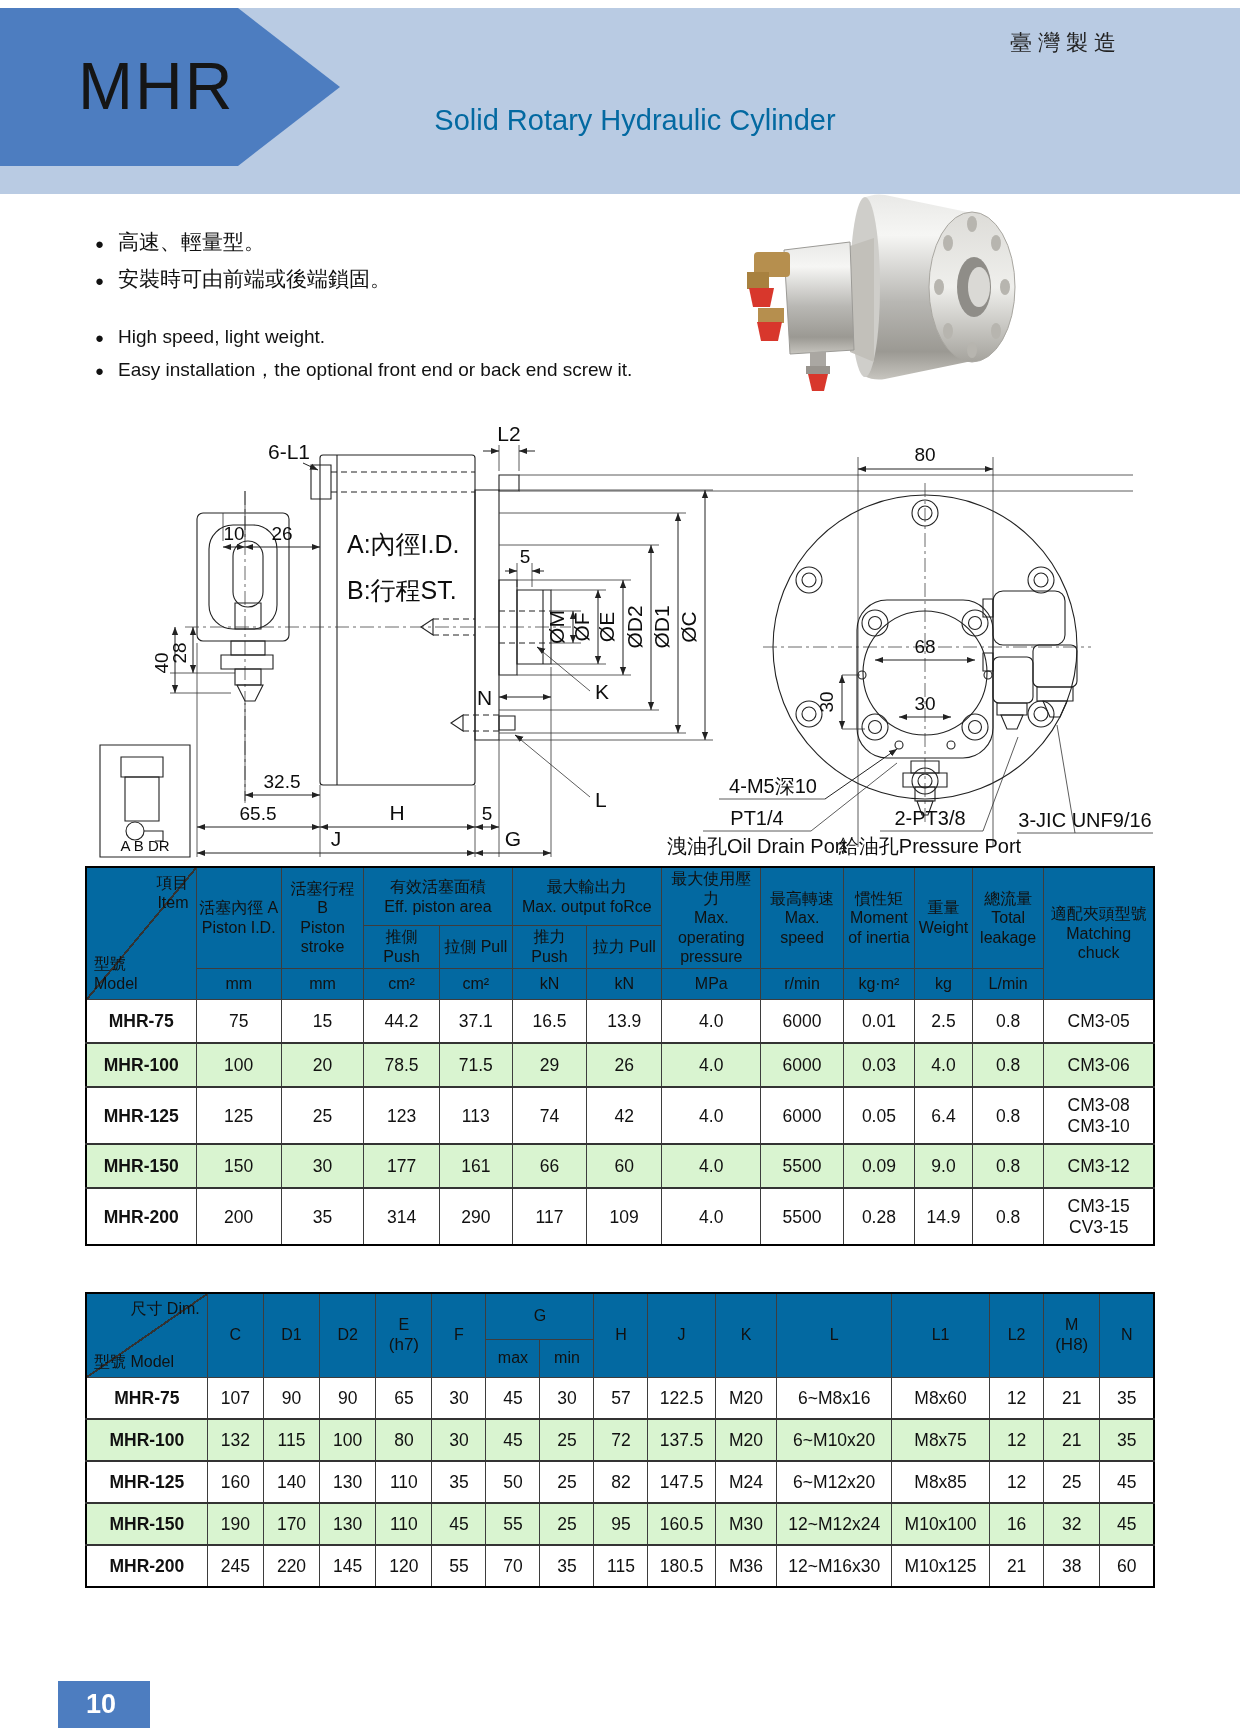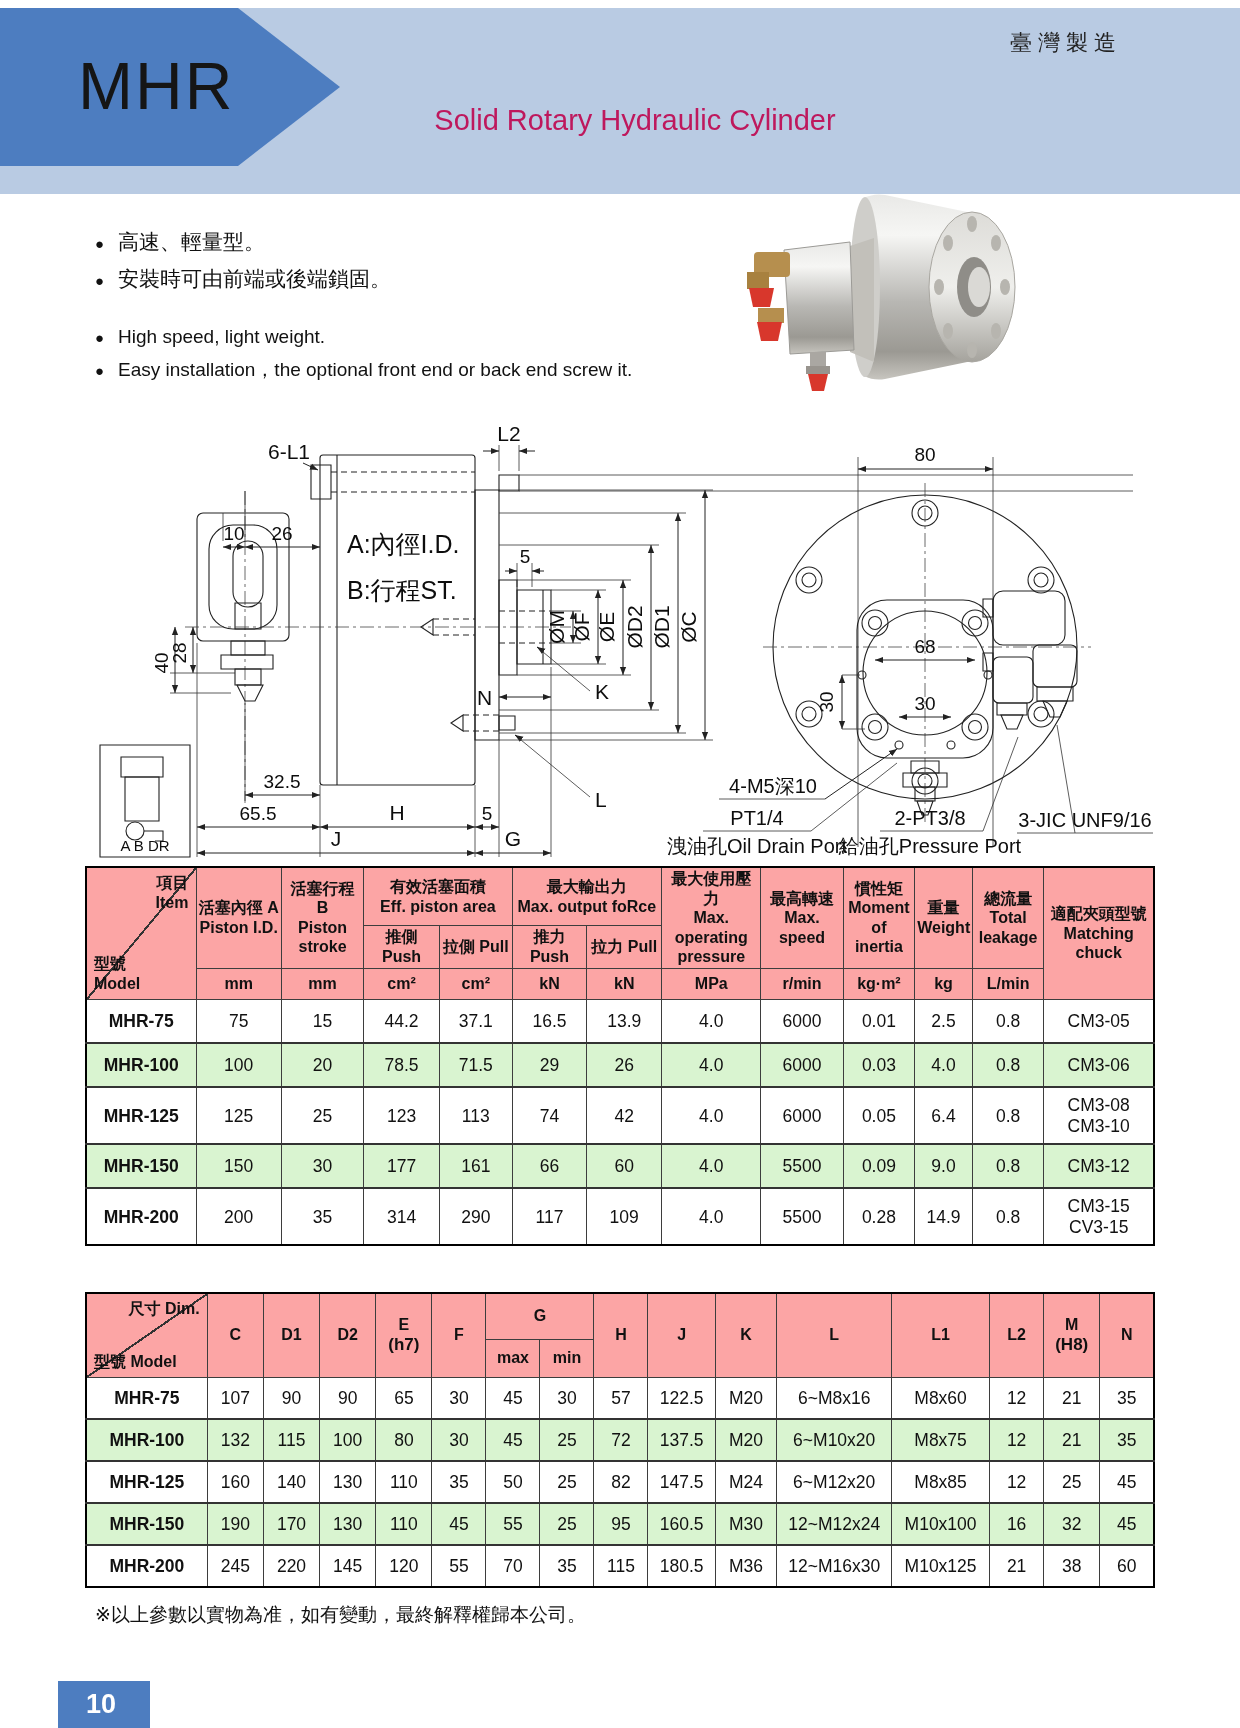--- a/index.html
+++ b/index.html
@@ -7,21 +7,21 @@
         font-family:"Liberation Sans","DejaVu Sans",sans-serif;color:#111;}
 
   
   .banner{position:absolute;left:0;top:8px;width:1240px;height:186px;background:#b9cbe3;}
   .banner-arrow{position:absolute;left:0;top:0;width:340px;height:158px;background:#4d7dc0;
         clip-path:polygon(0 0,70% 0,100% 50%,70% 100%,0 100%);}
   .mhr{position:absolute;left:78px;top:40px;font-size:66px;font-weight:500;letter-spacing:2px;color:#151515;}
   .title-zh{position:absolute;left:0;top:34px;width:100%;text-align:center;font-size:44px;
         letter-spacing:8px;color:#0d0d0d;padding-left:30px;box-sizing:border-box;}
   .title-en{position:absolute;left:0;top:96px;width:100%;text-align:center;font-size:29px;
-        font-weight:500;color:#be185d;padding-left:30px;box-sizing:border-box;}
+        font-weight:500;color:#0369a1;padding-left:30px;box-sizing:border-box;}
   .made-in{position:absolute;right:118px;top:20px;font-size:22px;letter-spacing:6px;color:#222;}
 
   
   .features{position:absolute;left:95px;top:228px;}
   .feat{display:flex;align-items:baseline;margin-bottom:9px;}
   .feat .dot{font-size:15px;margin-right:14px;}
   .feat.zh{font-size:21px;}
   .feat.en{font-size:19px;}
   .feat-gap{height:24px;}
 
@@ -39,21 +39,21 @@
   .drawing text{fill:#0d0d0d;stroke:none;font-family:"Liberation Sans","DejaVu Sans",sans-serif;}
   .t19{font-size:19px;} .t21{font-size:21px;} .t26{font-size:25px;} .t20{font-size:20px;} .t15{font-size:15px;}
   .mid{text-anchor:middle;}
 
   
   table.spec,table.dims{position:absolute;left:85px;border-collapse:collapse;table-layout:fixed;
         width:1070px;background:#fff;border:2px solid #000;}
   table.spec{top:866px;} table.dims{top:1292px;}
   .spec th,.spec td,.dims th,.dims td{border:1.4px solid #3d3d3d;text-align:center;vertical-align:middle;
         white-space:pre-line;padding:1px 2px;overflow:hidden;}
-  .spec th,.dims th{background:#fca5a5;font-weight:bold;font-size:16px;line-height:1.22;}
+  .spec th,.dims th{background:#0369a1;font-weight:normal;font-size:16px;line-height:1.22;}
   .spec td,.dims td{font-size:17.5px;line-height:1.15;}
   td.model{font-weight:bold;}
   tr.grn td{background:#d9f4d0;}
   tr.grn{border-top:2px solid #333;border-bottom:2px solid #333;}
   .hr1{height:58px;} .hr2{height:34px;} .hr3{height:31px;}
   .dr{height:44px;} .drt{height:57px;}
   .h2a{height:46px;} .h2b{height:38px;} .d2r{height:42px;}
   th.corner{position:relative;padding:0;}
   th.corner .diag{position:absolute;inset:0;
      background:linear-gradient(to bottom right,transparent calc(50% - 1px),#333 calc(50% - 1px),#333 calc(50% + 1px),transparent calc(50% + 1px));}
@@ -632,15 +632,14 @@
           <td>M36</td>
           <td>12~M16x30</td>
           <td>M10x125</td>
           <td>21</td>
           <td>38</td>
           <td>60</td>
     </tr>
   </tbody>
     </table>
 
-  <div class="footnote">※以上參數以實物為准，如有變動，最終解釋權歸本公司。</div>
   <div class="pagebox">10</div>
 </div>
 
 </body></html>

